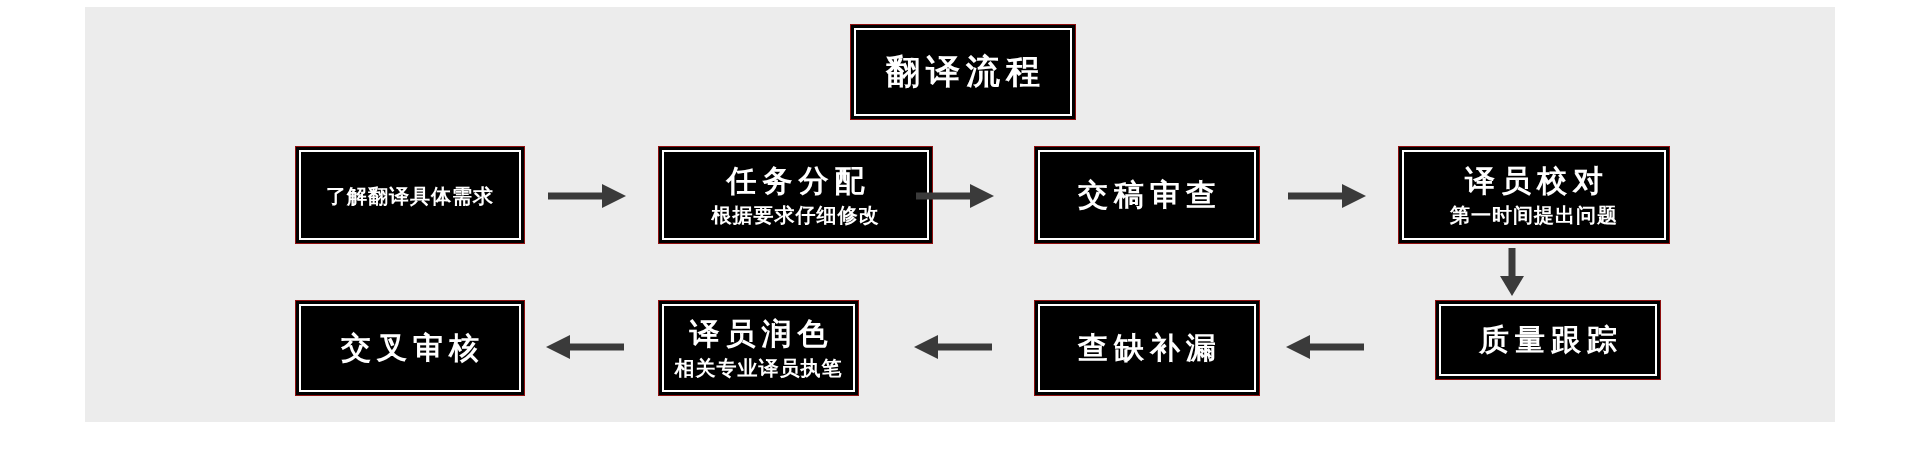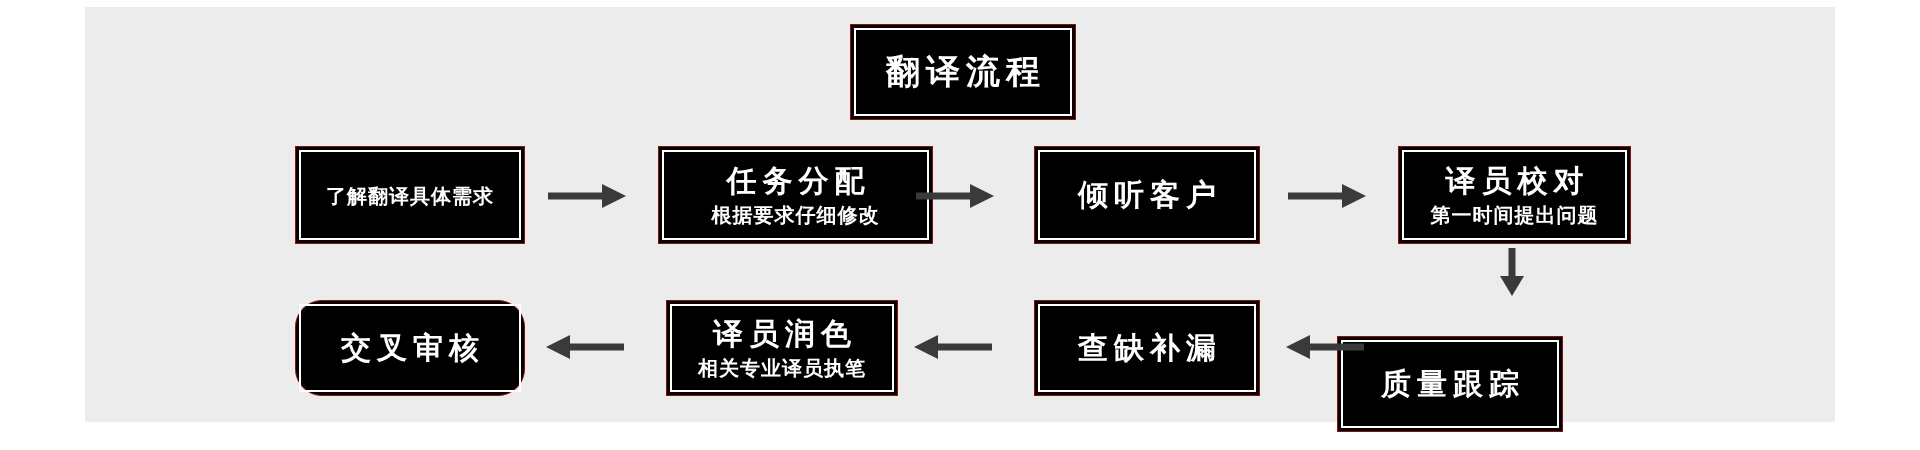--- a/index.html
+++ b/index.html
@@ -65,51 +65,51 @@
 
   <div class="node" style="left:658px; top:146px; width:275px; height:98px;">
     <div class="node-inner">
       <div class="node-title">任务分配</div>
       <div class="node-sub">根据要求仔细修改</div>
     </div>
   </div>
 
   <div class="node" style="left:1034px; top:146px; width:226px; height:98px;">
     <div class="node-inner">
-      <div class="node-title">倾听客户</div>
+      <div class="node-title">交稿审查</div>
     </div>
   </div>
 
-  <div class="node" style="left:1398px; top:146px; width:233px; height:98px;font-family:Liberation Serif, serif;">
+  <div class="node" style="left:1398px; top:146px; width:272px; height:98px;font-family:Liberation Serif, serif;">
     <div class="node-inner">
       <div class="node-title">译员校对</div>
       <div class="node-sub">第一时间提出问题</div>
     </div>
   </div>
 
-  <div class="node" style="left:295px; top:300px; width:230px; height:96px;border-radius:27px;">
+  <div class="node" style="left:295px; top:300px; width:230px; height:96px;">
     <div class="node-inner">
       <div class="node-title">交叉审核</div>
     </div>
   </div>
 
-  <div class="node" style="left:658px; top:300px; width:232px; height:96px;margin-left:8px;">
+  <div class="node" style="left:658px; top:300px; width:201px; height:96px;">
     <div class="node-inner">
       <div class="node-title">译员润色</div>
       <div class="node-sub">相关专业译员执笔</div>
     </div>
   </div>
 
   <div class="node" style="left:1034px; top:300px; width:226px; height:96px;">
     <div class="node-inner">
       <div class="node-title">查缺补漏</div>
     </div>
   </div>
 
-  <div class="node" style="left:1337px; top:300px; width:226px; height:96px;margin-top:36px;">
+  <div class="node" style="left:1435px; top:300px; width:226px; height:80px;">
     <div class="node-inner">
       <div class="node-title">质量跟踪</div>
     </div>
   </div>
 
   <svg class="arrow" style="left:548px; top:180px;" width="78" height="32">
     <rect x="0" y="12.5" width="56" height="7"></rect>
     <polygon points="54,4 78,16 54,28"></polygon>
   </svg>
   <svg class="arrow" style="left:916px; top:180px;" width="78" height="32">

